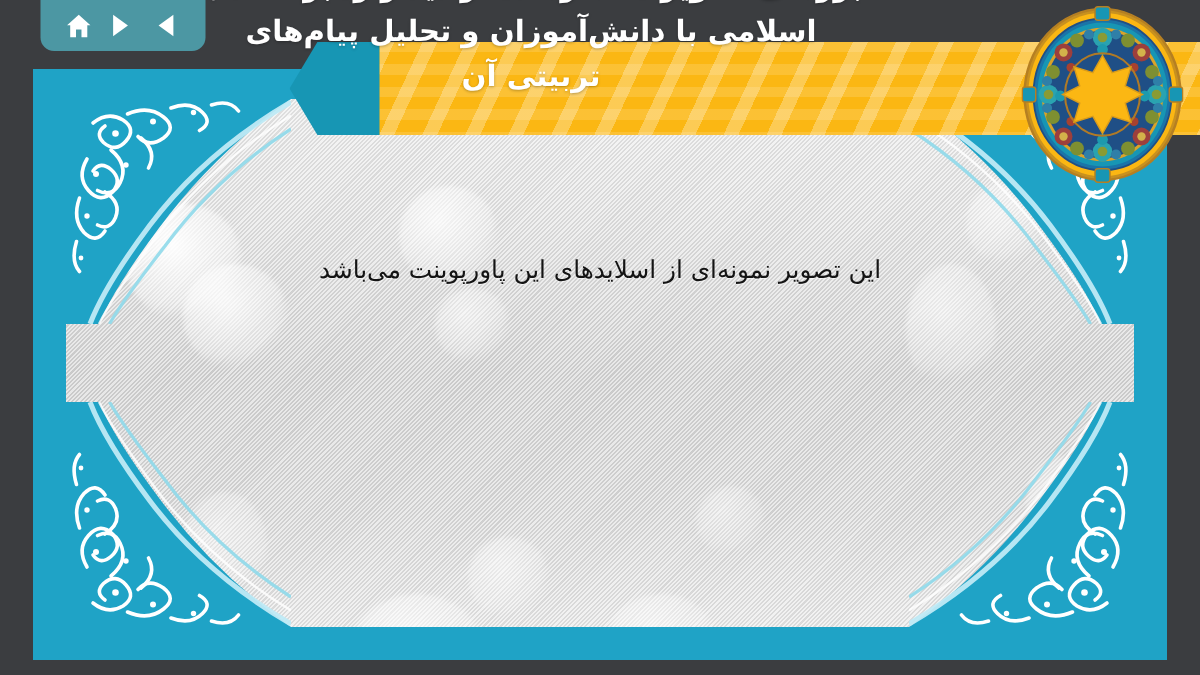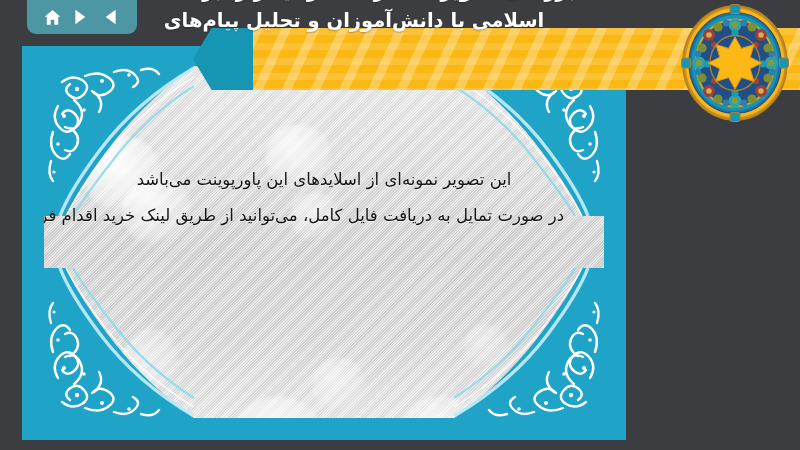--- a/index.html
+++ b/index.html
@@ -32,21 +32,21 @@
   .navbtn{
     width:20px;height:20px;
     display:flex;align-items:center;justify-content:center;
     cursor:pointer;
   }
   .navbtn svg{display:block;}
 
   
   #slide{
     position:absolute;left:22px;top:46px;
-    width:604px;height:394px;
+    width:756px;height:394px;
     background:#0c4a6e;
     overflow:hidden;
     z-index:10;
   }
   
   #frame-border{
     position:absolute;inset:0;
     background:#1fa3c6;
   }
   
@@ -314,34 +314,34 @@
               <circle cx="20" cy="50" r="2"></circle>
             <circle cx="14" cy="78" r="1.8"></circle>
               <circle cx="40" cy="44" r="1.8"></circle>
             <circle cx="10" cy="106" r="1.6"></circle>
           </g>
         </svg>
       </div>
 
       <div id="body-text">
         <span class="bline l1">این تصویر نمونه‌ای از اسلایدهای این پاورپوینت می‌باشد</span>
-        <span class="bline l3">در صورت تمایل به دریافت فایل کامل، می‌توانید از طریق لینک خرید اقدام فرمایید</span>
       </div>
 
     </div>
   </div>
 
   <div id="title-banner">
     <div id="banner-tail"></div>
     <div id="banner-body"></div>
   </div>
 
   <div id="title-text">
     <span class="tline">بررسی تصویر منتشرشده از دیدار رهبر انقلاب</span>
     <span class="tline">اسلامی با دانش‌آموزان و تحلیل پیام‌های</span>
+    <span class="tline">تربیتی آن</span>
   </div>
 
   <div id="medallion">
     <svg viewBox="0 0 108 118" width="108" height="118">
       <defs>
         <clipPath id="medclip">
             <ellipse cx="54" cy="59" rx="52" ry="57"></ellipse>
           </clipPath>
       </defs>
       <ellipse cx="54" cy="59" rx="52" ry="57" fill="#c8911f"></ellipse>

